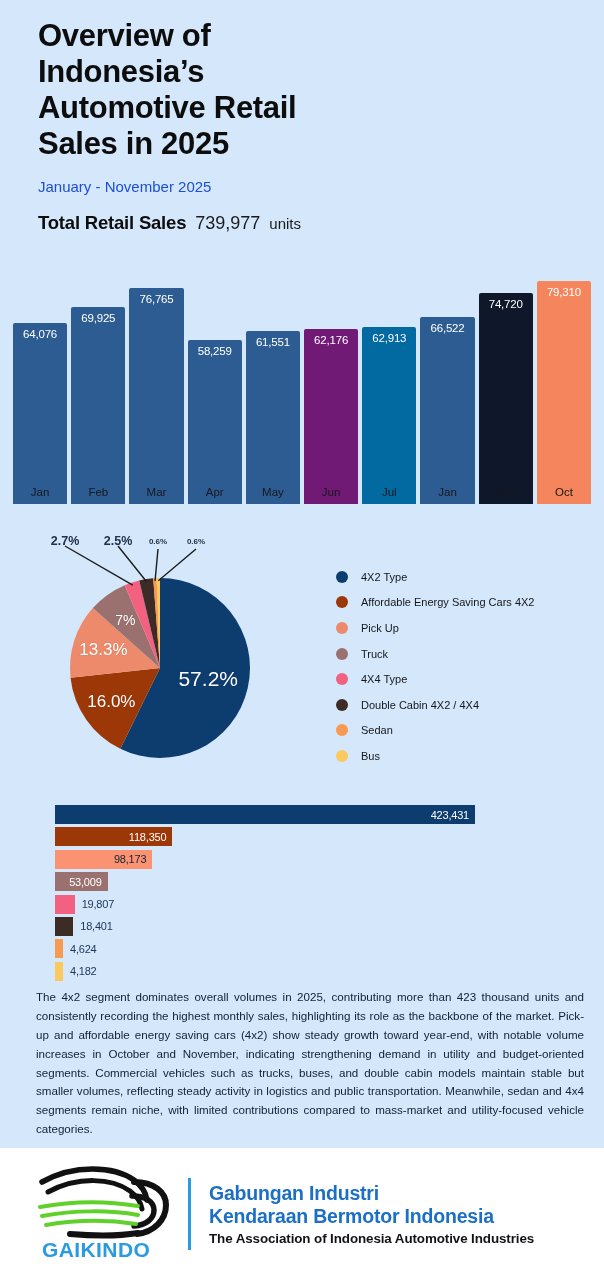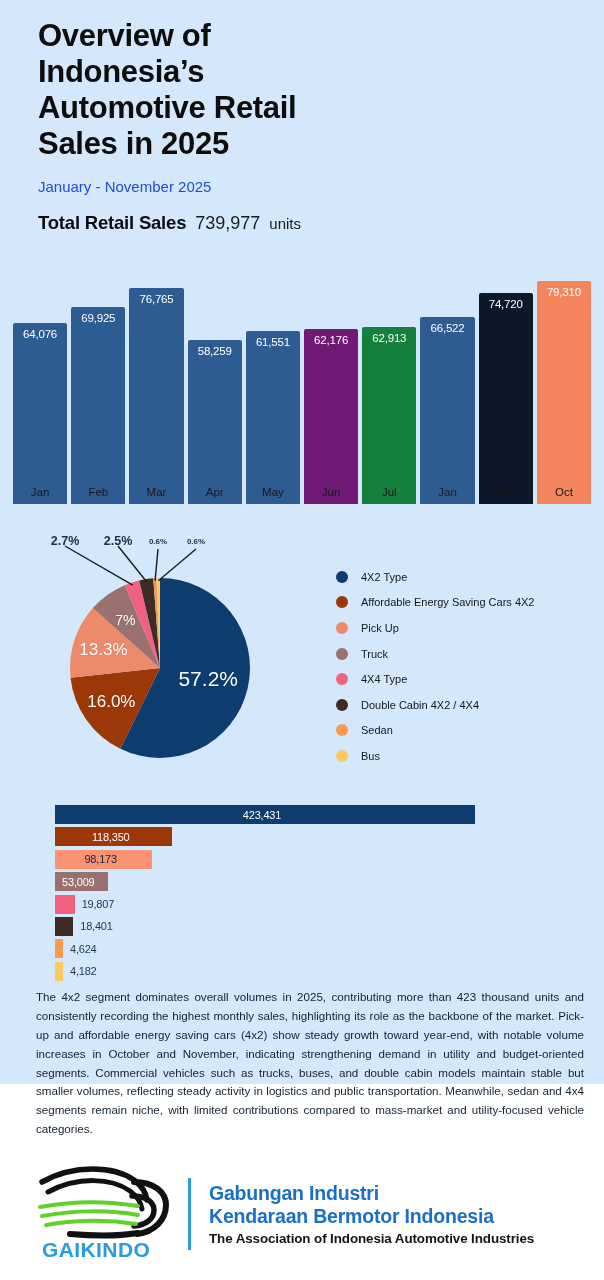--- a/index.html
+++ b/index.html
@@ -4,21 +4,21 @@
 <style>
   * { box-sizing: border-box; margin: 0; padding: 0; }
   html, body {
     width: 604px; height: 1280px;
     font-family: "Liberation Sans", sans-serif;
     background: #ffffff;
     overflow: hidden;
   }
   #page {
     position: relative;
-    width: 604px; height: 1084px;
+    width: 604px; height: 1280px;
     background: #d4e7fb;
   }
 
   
   #header { position: absolute; left: 38px; top: 18px; width: 540px; }
   #title {
     font-size: 31px; font-weight: 800; line-height: 1.16;
     color: #0d0d0d; letter-spacing: -0.3px; white-space: pre-line;
   }
   #subtitle {
@@ -68,21 +68,21 @@
     white-space: nowrap; transform: translateX(-50%);
   }
   #legend { position: absolute; left: 336px; top: 46px; width: 262px; }
   .lg-row { display: flex; align-items: center; height: 25.6px; }
   .lg-dot { width: 12px; height: 12px; border-radius: 50%; flex: 0 0 12px; }
   .lg-txt { margin-left: 13px; font-size: 11px; color: #15171b; }
 
   
   #hbars { position: absolute; left: 55px; top: 805px; width: 500px; }
   .h-row { height: 19px; margin-bottom: 3.4px; display: flex; align-items: center; }
-  .h-bar { height: 19px; display: flex; align-items: center; justify-content: center; }
+  .h-bar { height: 19px; display: flex; align-items: center; justify-content: flex-end; }
   .h-in { font-size: 11px; font-weight: 500; padding-right: 6px; white-space: nowrap; letter-spacing: -0.2px; }
   .h-out { font-size: 11px; font-weight: 500; color: #1d3557; margin-left: 7px; white-space: nowrap; letter-spacing: -0.2px; }
 
   
   #narrative {
     position: absolute; left: 36px; top: 988px; width: 548px;
     font-size: 11.6px; line-height: 1.63; color: #132132;
     text-align: justify;
   }
 
@@ -150,21 +150,21 @@
         <div class="m-bar" style="height: 69.9443%; background: rgb(45, 92, 146);">
           <span class="m-val">61,551</span>
         </div>
       </div>
       <div class="m-col">
         <div class="m-bar" style="height: 70.6545%; background: #701a75;">
           <span class="m-val">62,176</span>
         </div>
       </div>
       <div class="m-col">
-        <div class="m-bar" style="height: 71.492%; background: #15803d;">
+        <div class="m-bar" style="height: 71.492%; background: #0369a1;">
           <span class="m-val">62,913</span>
         </div>
       </div>
       <div class="m-col">
         <div class="m-bar" style="height: 75.5932%; background: rgb(45, 92, 146);">
           <span class="m-val">66,522</span>
         </div>
       </div>
       <div class="m-col">
         <div class="m-bar" style="height: 84.9091%; background: #0f172a;">

